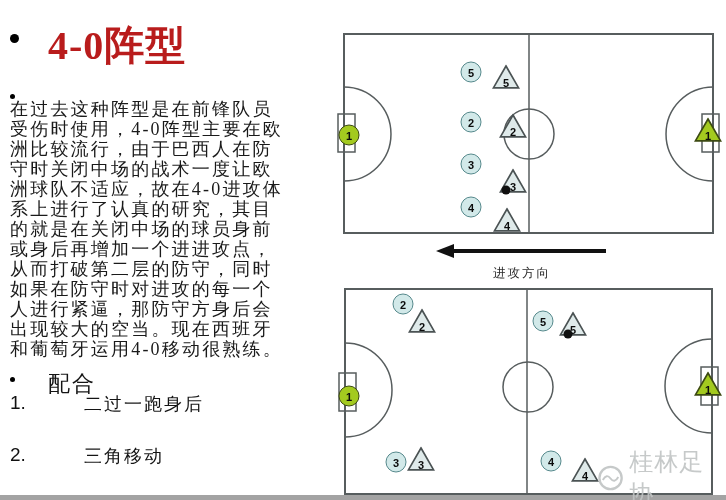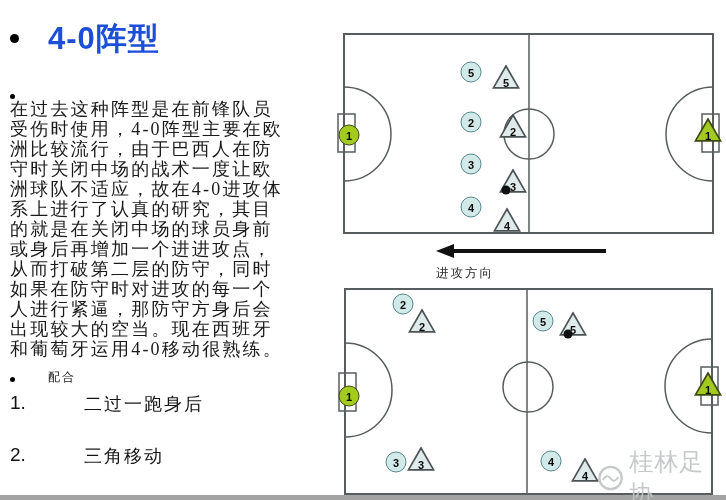--- a/index.html
+++ b/index.html
@@ -12,31 +12,31 @@
     color:#141414;
   }
   
   .row{position:absolute;display:flex;align-items:flex-start;}
   .bullet{background:#000;border-radius:50%;flex:0 0 auto;}
   .bullet.big{width:9px;height:9px;margin-top:16px;margin-right:29px;}
   .bullet.small{width:5px;height:5px;margin-top:8px;margin-right:33px;}
   .title-row{left:10px;top:18px;}
   .title{
     margin:0;
-    font-family:Liberation Sans, sans-serif;
-    font-size:31px;font-weight:700;letter-spacing:1px;color:#1d4ed8;
+    font-family:Liberation Serif, serif;
+    font-size:40px;font-weight:700;letter-spacing:1px;color:#b91c1c;
   }
   .body-row{left:10px;top:86px;flex-direction:column;}
   .body-text{
     margin:0;width:281px;
     font-size:18px;line-height:20px;letter-spacing:2.2px;
     text-align:left;color:#1a1a1a;
   }
   .sub-row{left:10px;top:369px;}
-  .sub-label{font-size:12px;letter-spacing:2px;}
+  .sub-label{font-size:22px;letter-spacing:2px;}
   .list-row{left:10px;display:flex;}
   .list-row-1{top:392px;}
   .list-row-2{top:444px;}
   .list-num{
     font-family:"Liberation Sans",sans-serif;
     font-size:19px;width:38px;flex:0 0 auto;color:#111;
   }
   .list-label{font-size:18px;letter-spacing:2px;margin-left:36px;}
 
   
@@ -69,21 +69,21 @@
   }
   .marker.triangle span{position:relative;top:5px;}
   .marker.gk.circle{background:var(--gk-fill);border-color:var(--gk-border);}
   .marker.gk.triangle svg path{fill:var(--gk-fill);stroke:var(--gk-border);}
   .ball{
     position:absolute;width:9px;height:9px;border-radius:50%;
     background:var(--ball);transform:translate(-50%,-50%);
   }
 
   
-  .arrow-wrap{position:absolute;left:436px;top:243px;width:172px;}
+  .arrow-wrap{position:absolute;left:436px;top:243px;width:172px;text-align:center;}
   .arrow-wrap svg line{stroke:var(--arrow);stroke-width:4px;}
   .arrow-wrap svg polygon{fill:var(--arrow);}
   .arrow-label{
     margin-top:2px;font-size:12.5px;letter-spacing:2px;color:#2a2a2a;
   }
 
   
   .watermark{
     position:absolute;left:597px;top:446px;
     display:flex;align-items:center;gap:5px;

